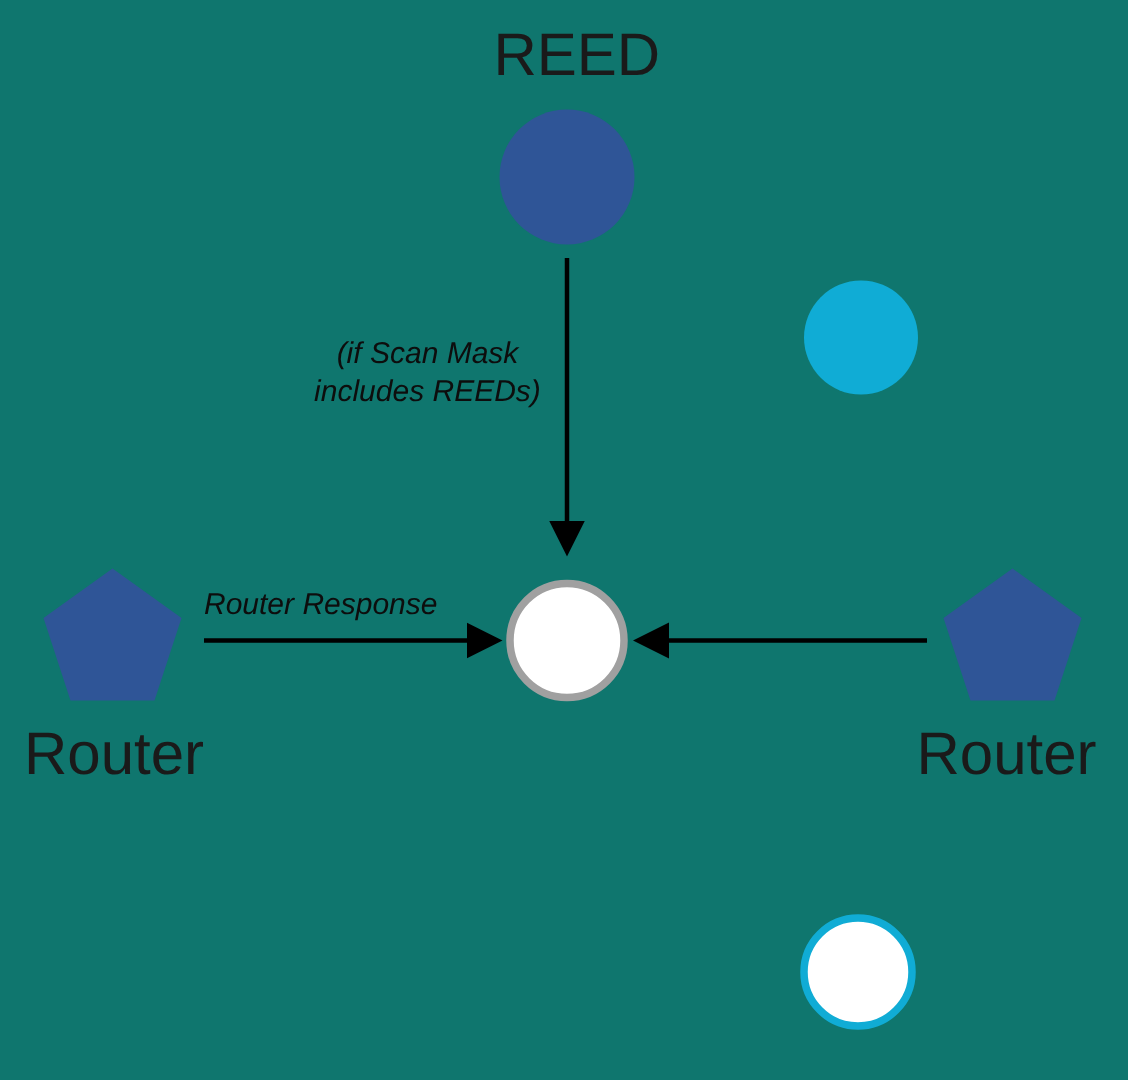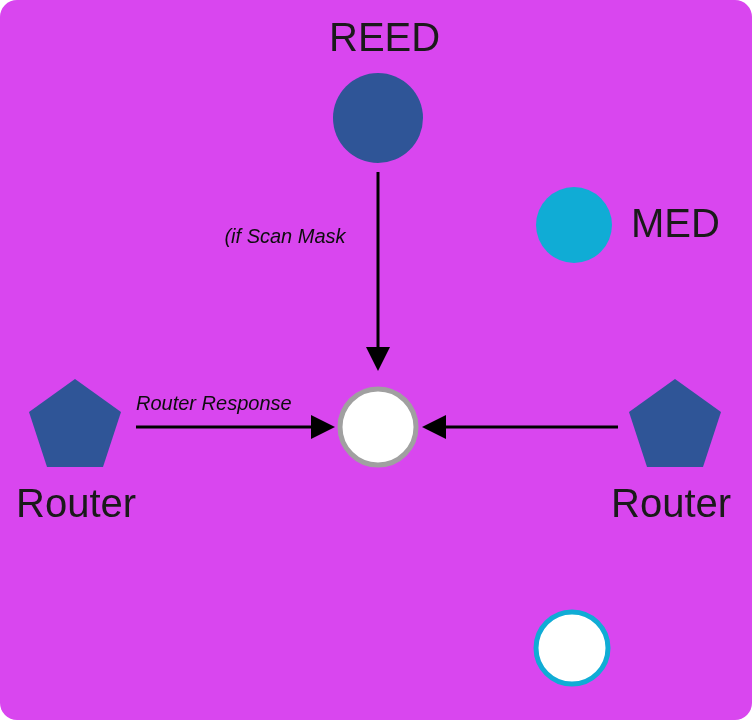--- a/index.html
+++ b/index.html
@@ -8,23 +8,22 @@
     padding: 0;
     background: #ffffff;
   }
   body {
     font-family: "Liberation Sans", sans-serif;
   }
   #canvas {
     position: relative;
     width: 752px;
     height: 720px;
-    background: #d946ef;
+    background: #0f766e;
     overflow: hidden;
-    border-radius: 17px;
   }
   #diagram-svg {
     position: absolute;
     left: 0;
     top: 0;
     width: 752px;
     height: 720px;
     display: block;
   }
   .node-label {
@@ -88,26 +87,26 @@
 
     <line x1="378" y1="172" x2="378" y2="350" stroke="#000000" stroke-width="3" marker-end="url(#arrowhead-down)"></line>
 
     <line x1="136" y1="427" x2="314" y2="427" stroke="#000000" stroke-width="3" marker-end="url(#arrowhead-right)"></line>
 
     <line x1="618" y1="427" x2="443" y2="427" stroke="#000000" stroke-width="3" marker-end="url(#arrowhead-left)"></line>
   </svg>
 
   <div class="node-label" id="label-reed">REED</div>
 
-  <div class="node-label" id="label-med">MED</div>
 
   <div class="node-label" id="label-router-l">Router</div>
 
   <div class="node-label" id="label-router-r">Router</div>
 
 
   <div class="edge-label centered" id="label-scanmask">
     <div>(if Scan Mask</div>
+    <div>includes REEDs)</div>
   </div>
 
   <div class="edge-label" id="label-parentresp">Router Response</div>
 
 </div>
 
 </body></html>

